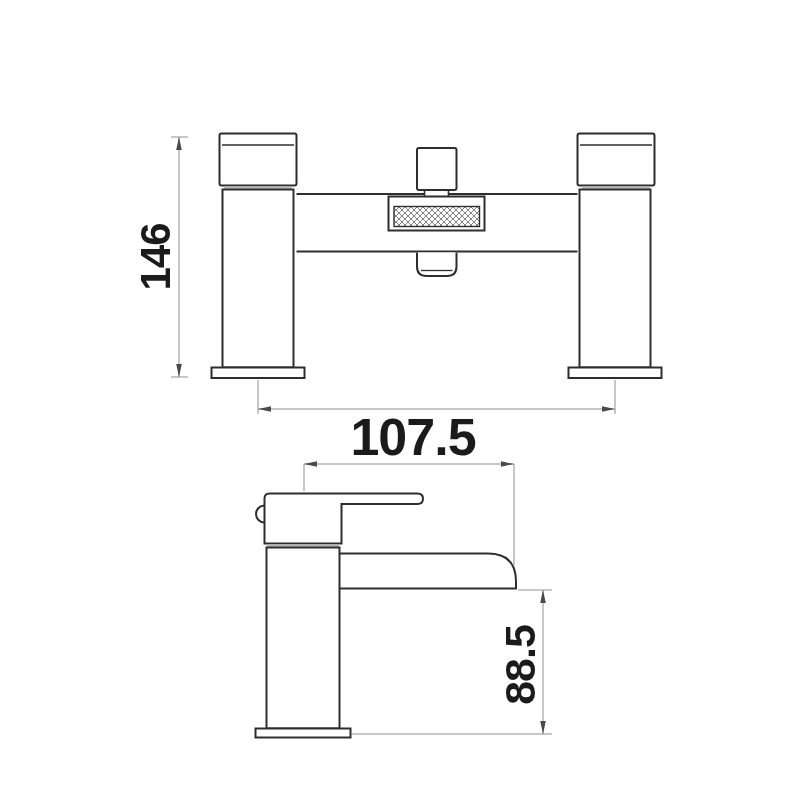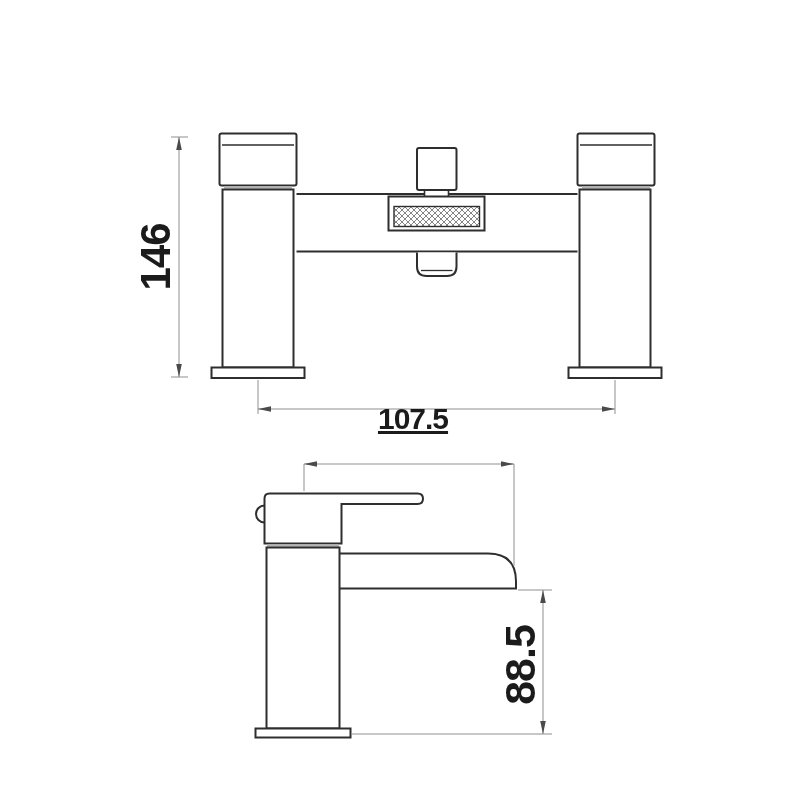--- a/index.html
+++ b/index.html
@@ -17,21 +17,21 @@
     color: #1b1b1b;
     font-weight: 700;
     letter-spacing: -1px;
     white-space: nowrap;
     transform: translate(-50%, -50%);
     line-height: 1;
   }
   .dim-label.rot { transform: translate(-50%, -50%) rotate(-90deg); }
   .fs-146  { left: 156px; top: 257px; font-size: 42px; }
   .fs-180  { left: 436px; top: 386px; font-size: 43px; }
-  .fs-1075 { left: 413px; top: 419px; font-size: 30px; text-decoration: underline; }
+  .fs-1075 { left: 413px; top: 437px; font-size: 52px; }
   .fs-885  { left: 520px; top: 665px; font-size: 43px; }
 </style>
 </head>
 <body>
 
 <div class="canvas">
 
   <svg width="800" height="800" viewBox="0 0 800 800">
     <defs>
       <pattern id="hatch" width="6" height="6" patternUnits="userSpaceOnUse">

